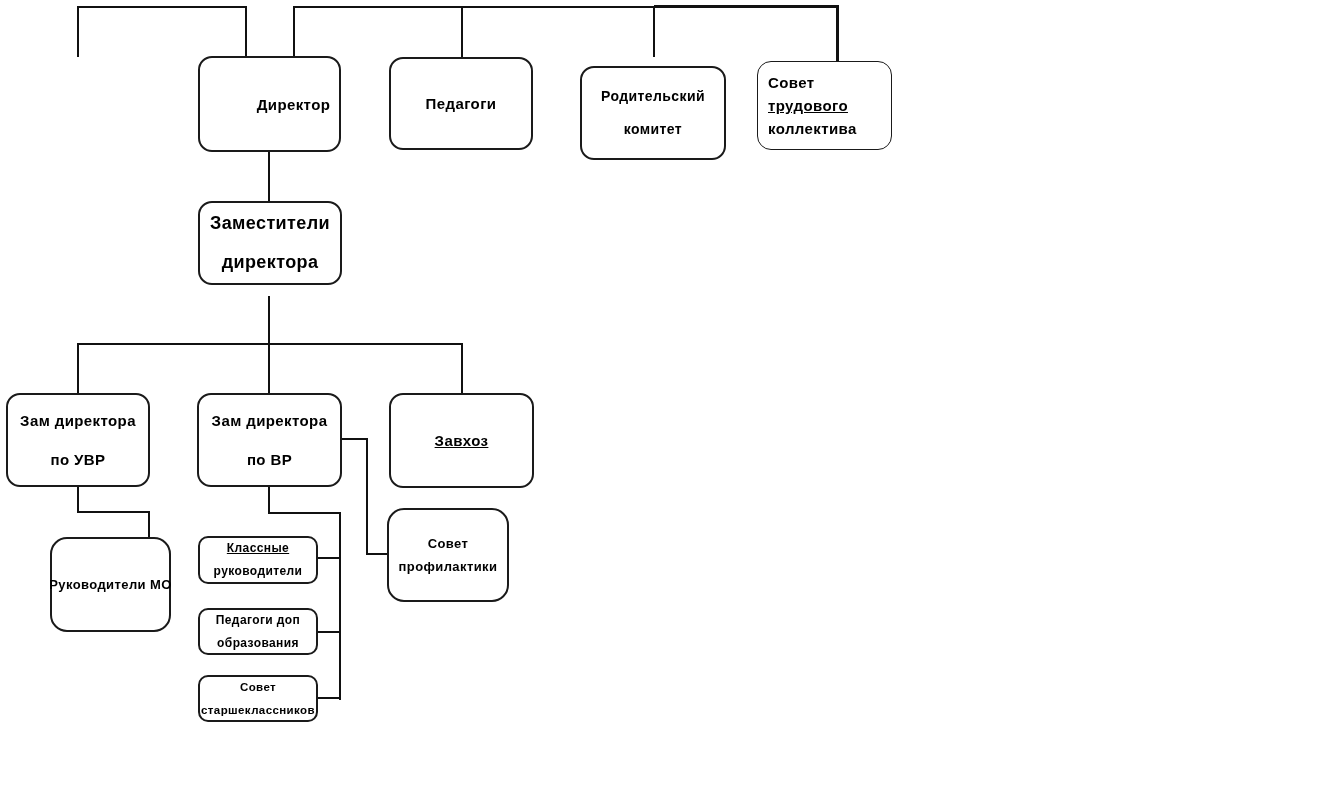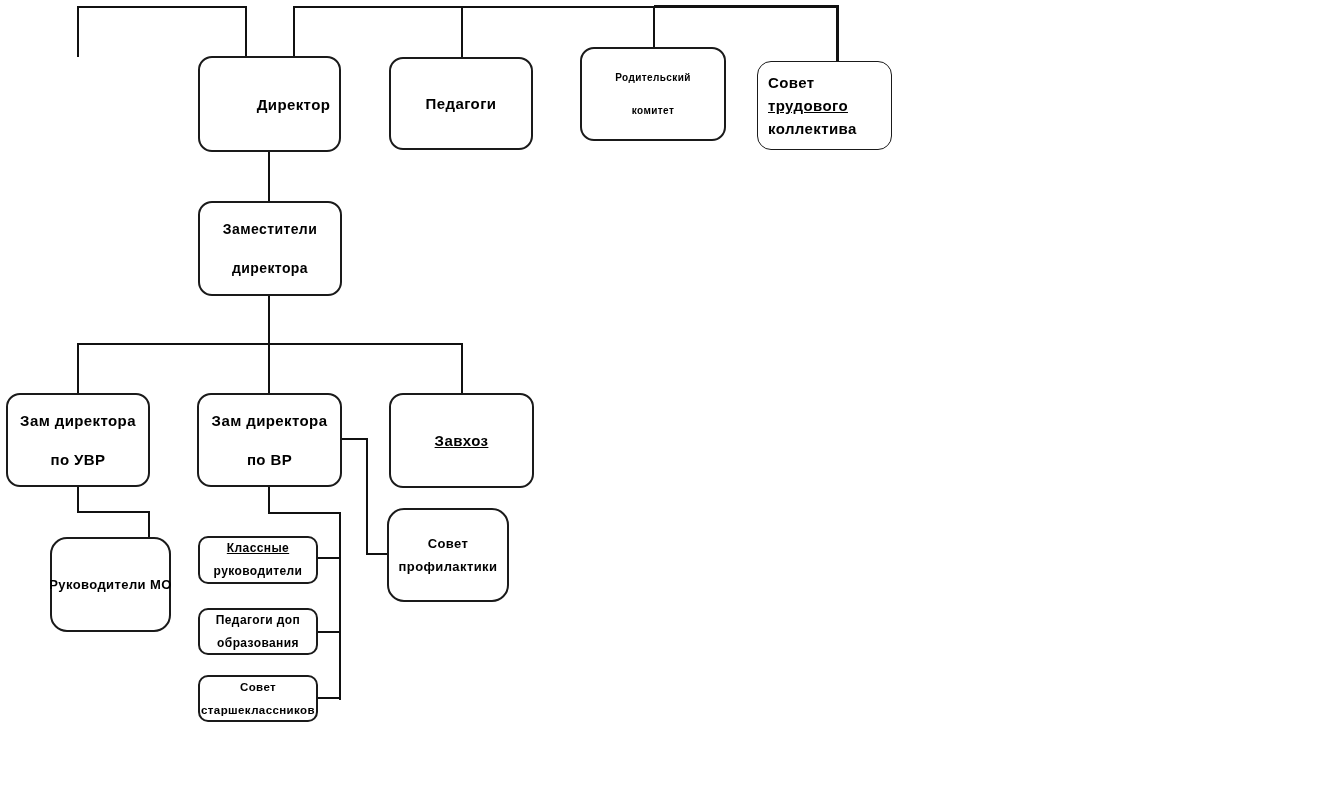--- a/index.html
+++ b/index.html
@@ -73,30 +73,30 @@
     <div class="conn" style="left: 318px; top: 697px; width: 23px; height: 2px; background: rgb(17, 17, 17);"></div>
     <div class="conn" style="left: 342px; top: 438px; width: 26px; height: 2px; background: rgb(17, 17, 17);"></div>
     <div class="conn" style="left: 366px; top: 438px; width: 2px; height: 117px; background: rgb(17, 17, 17);"></div>
     <div class="conn" style="left: 366px; top: 553px; width: 21px; height: 2px; background: rgb(17, 17, 17);"></div>
     <div class="node" style="left: 198px; top: 56px; width: 143px; height: 96px; border-radius: 14px; border-width: 2px; border-color: rgb(26, 26, 26); color: rgb(0, 0, 0); font-size: 15px; padding-left: 48px;">
       <div class="nline" style="line-height: 19px;">Директор</div>
     </div>
     <div class="node" style="left: 389px; top: 57px; width: 144px; height: 93px; border-radius: 14px; border-width: 2px; border-color: rgb(26, 26, 26); color: rgb(0, 0, 0); font-size: 15px;">
       <div class="nline" style="line-height: 19px;">Педагоги</div>
     </div>
-    <div class="node" style="left: 580px; top: 47px; width: 146px; height: 94px; border-radius: 14px; border-width: 2px; border-color: rgb(26, 26, 26); color: rgb(0, 0, 0); font-size: 10px;">
+    <div class="node" style="left: 580px; top: 66px; width: 146px; height: 94px; border-radius: 14px; border-width: 2px; border-color: rgb(26, 26, 26); color: rgb(0, 0, 0); font-size: 14px;">
       <div class="nline" style="line-height: 33px;">Родительский</div>
       <div class="nline" style="line-height: 33px;">комитет</div>
     </div>
     <div class="node align-left" style="left: 757px; top: 61px; width: 135px; height: 89px; border-radius: 14px; border-width: 1px; border-color: rgb(26, 26, 26); color: rgb(0, 0, 0); font-size: 15px;">
       <div class="nline" style="line-height: 23px;">Совет</div>
       <div class="nline" style="line-height: 23px; text-decoration: underline;">трудового</div>
       <div class="nline" style="line-height: 23px;">коллектива</div>
     </div>
-    <div class="node" style="left: 198px; top: 201px; width: 144px; height: 95px; border-radius: 14px; border-width: 2px; border-color: rgb(26, 26, 26); color: rgb(0, 0, 0); font-size: 14px; text-align: right;">
+    <div class="node" style="left: 198px; top: 201px; width: 144px; height: 84px; border-radius: 14px; border-width: 2px; border-color: rgb(26, 26, 26); color: rgb(0, 0, 0); font-size: 18px; text-align: right;">
       <div class="nline" style="line-height: 39px;">Заместители</div>
       <div class="nline" style="line-height: 39px;">директора</div>
     </div>
     <div class="node" style="left: 6px; top: 393px; width: 144px; height: 94px; border-radius: 14px; border-width: 2px; border-color: rgb(26, 26, 26); color: rgb(0, 0, 0); font-size: 15px;">
       <div class="nline" style="line-height: 39px;">Зам директора</div>
       <div class="nline" style="line-height: 39px;">по УВР</div>
     </div>
     <div class="node" style="left: 197px; top: 393px; width: 145px; height: 94px; border-radius: 14px; border-width: 2px; border-color: rgb(26, 26, 26); color: rgb(0, 0, 0); font-size: 15px;">
       <div class="nline" style="line-height: 39px;">Зам директора</div>
       <div class="nline" style="line-height: 39px;">по ВР</div>

